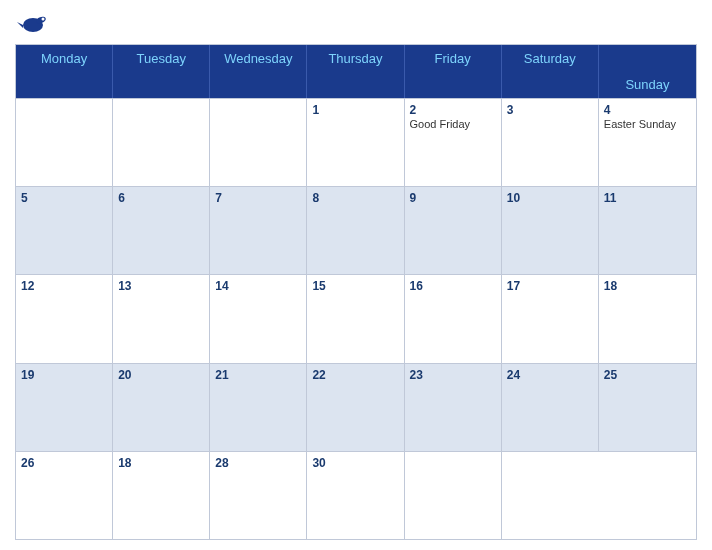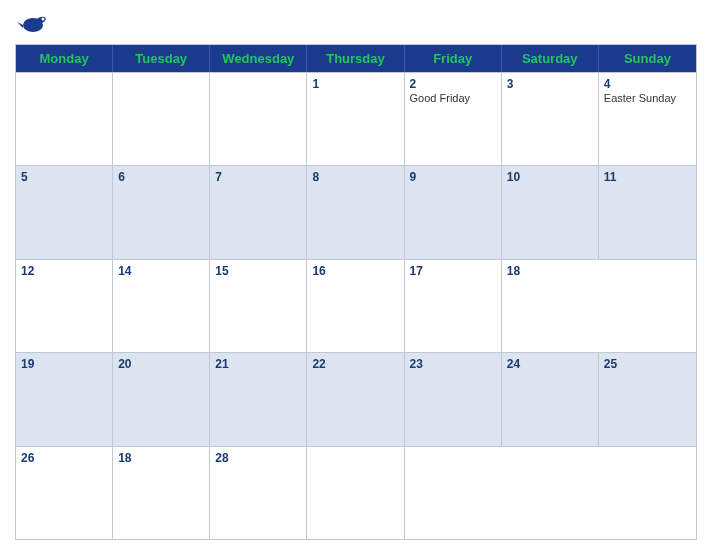--- a/index.html
+++ b/index.html
@@ -58,29 +58,30 @@
       display: flex;
       flex-direction: column;
       border: 1px solid #c0c8d8;
     }
     .cal-header {
       display: grid;
       grid-template-columns: repeat(7, 1fr);
       background: #1a3a8c;
     }
     .cal-header-cell {
-      color: #22c55e;
+      color: #7dd3fc;
       font-size: 13px;
-      font-weight: bold;
+      font-weight: normal;
       text-align: center;
       padding: 6px 2px;
       border-right: 1px solid #3a5aac;
     }
     .cal-header-cell:last-child {
       border-right: none;
+      margin-top: 26px;
     }
     .cal-body {
       flex: 1;
       display: flex;
       flex-direction: column;
     }
     .cal-row {
       display: grid;
       grid-template-columns: repeat(7, 1fr);
       flex: 1;
@@ -189,20 +190,23 @@
           </div>
           <div class="cal-cell dark-row">
             <div class="day-num">11</div>
           </div>
         </div>
         <div class="cal-row">
           <div class="cal-cell">
             <div class="day-num">12</div>
           </div>
           <div class="cal-cell">
+            <div class="day-num">13</div>
+          </div>
+          <div class="cal-cell">
             <div class="day-num">14</div>
           </div>
           <div class="cal-cell">
             <div class="day-num">15</div>
           </div>
           <div class="cal-cell">
             <div class="day-num">16</div>
           </div>
           <div class="cal-cell">
             <div class="day-num">17</div>
@@ -236,19 +240,22 @@
         </div>
         <div class="cal-row">
           <div class="cal-cell">
             <div class="day-num">26</div>
           </div>
           <div class="cal-cell">
             <div class="day-num">18</div>
           </div>
           <div class="cal-cell">
             <div class="day-num">28</div>
+          </div>
+          <div class="cal-cell">
+            <div class="day-num">30</div>
           </div>
           <div class="cal-cell empty"></div>
           <div class="cal-cell empty"></div>
         </div>
       </div>
   </div>
 </div>
 
 </body></html>

